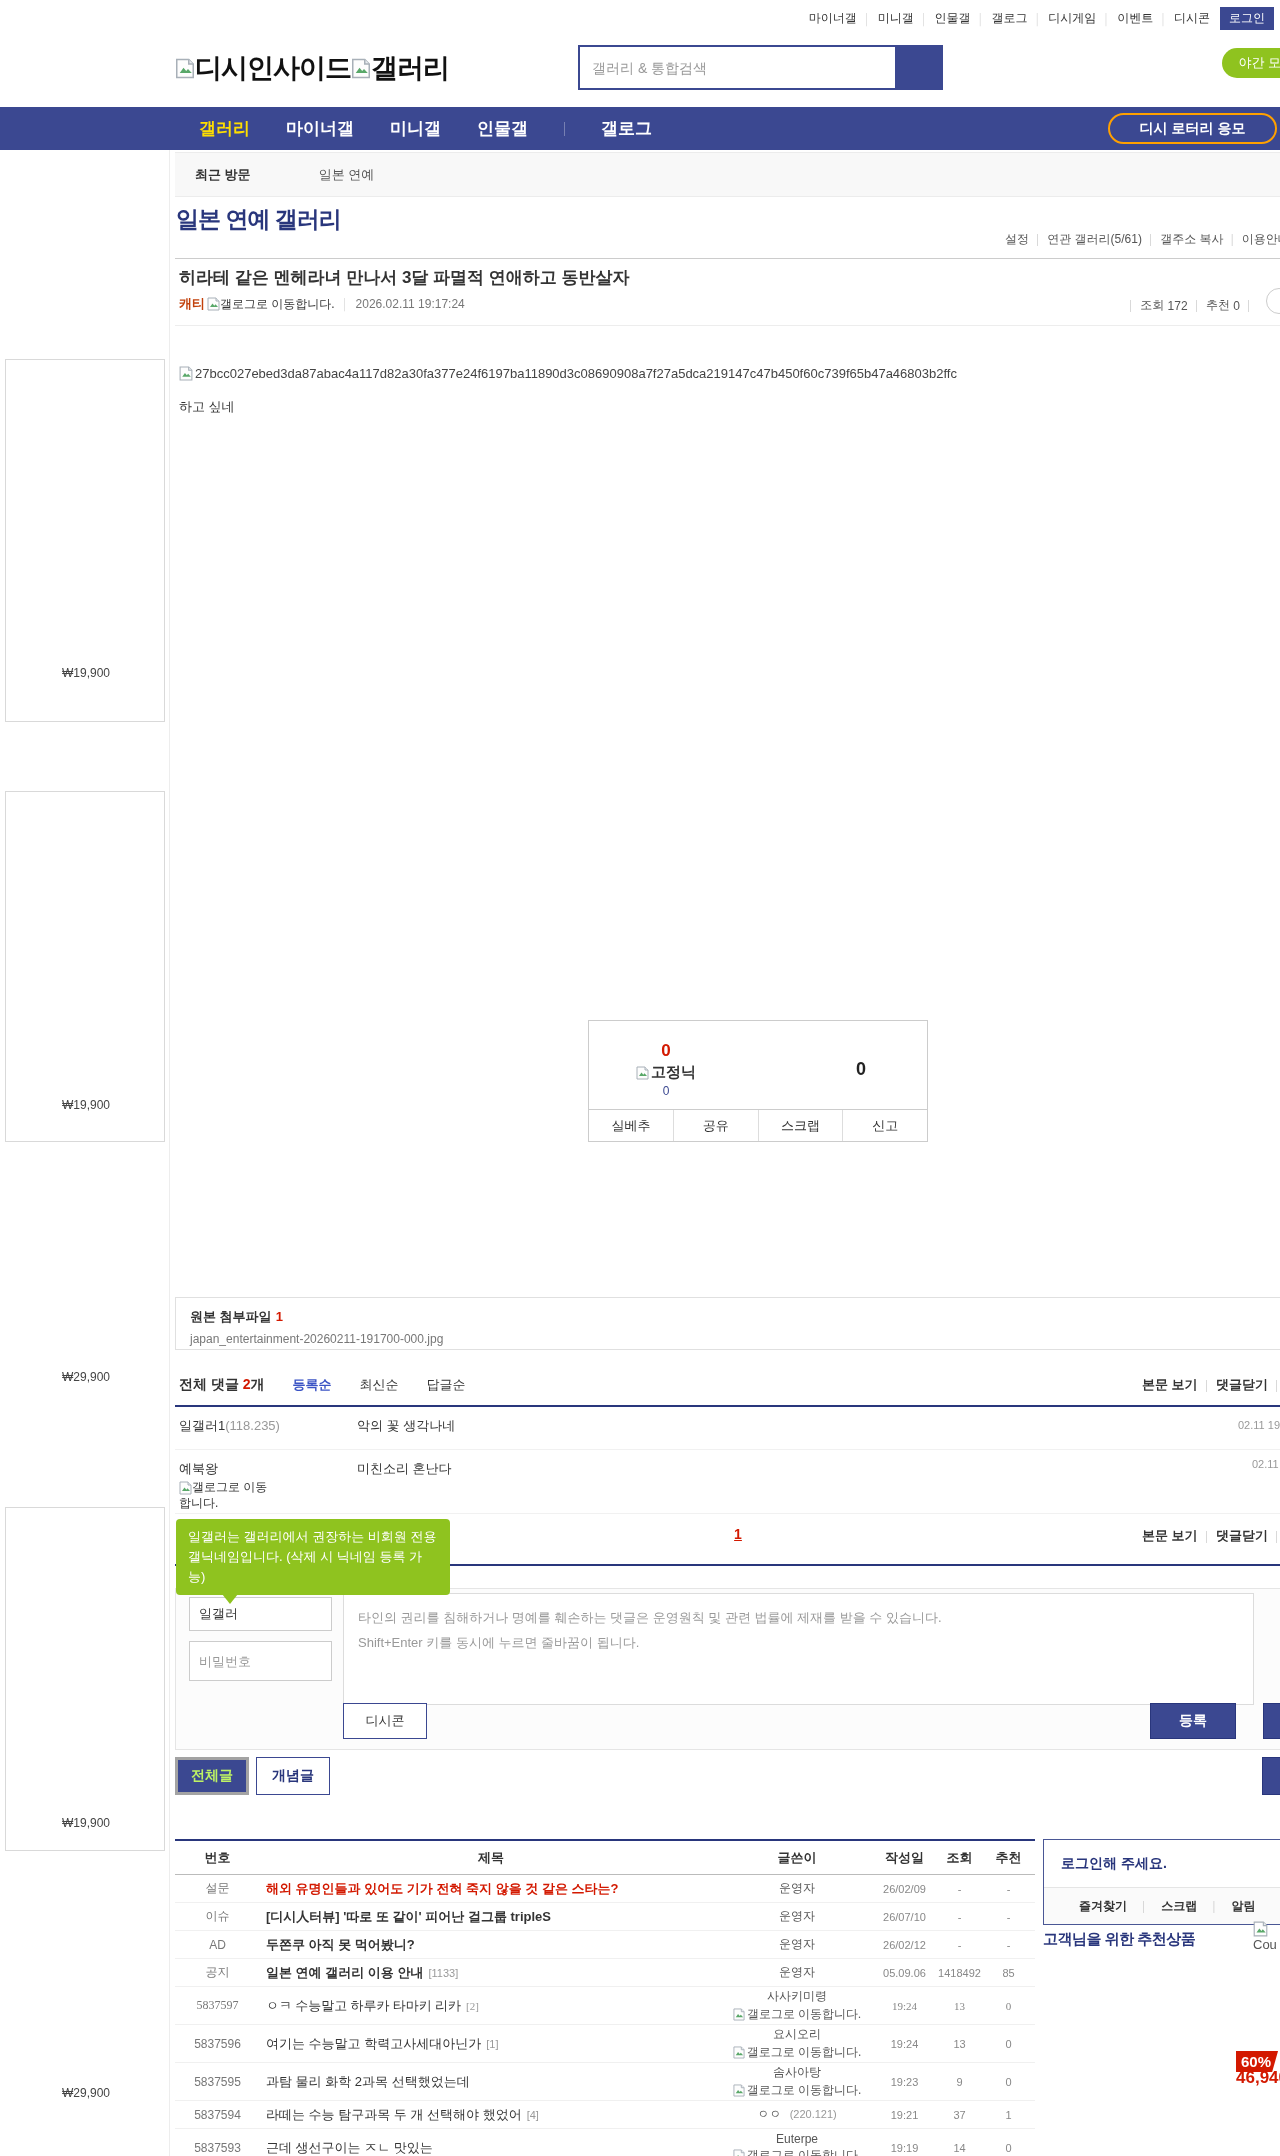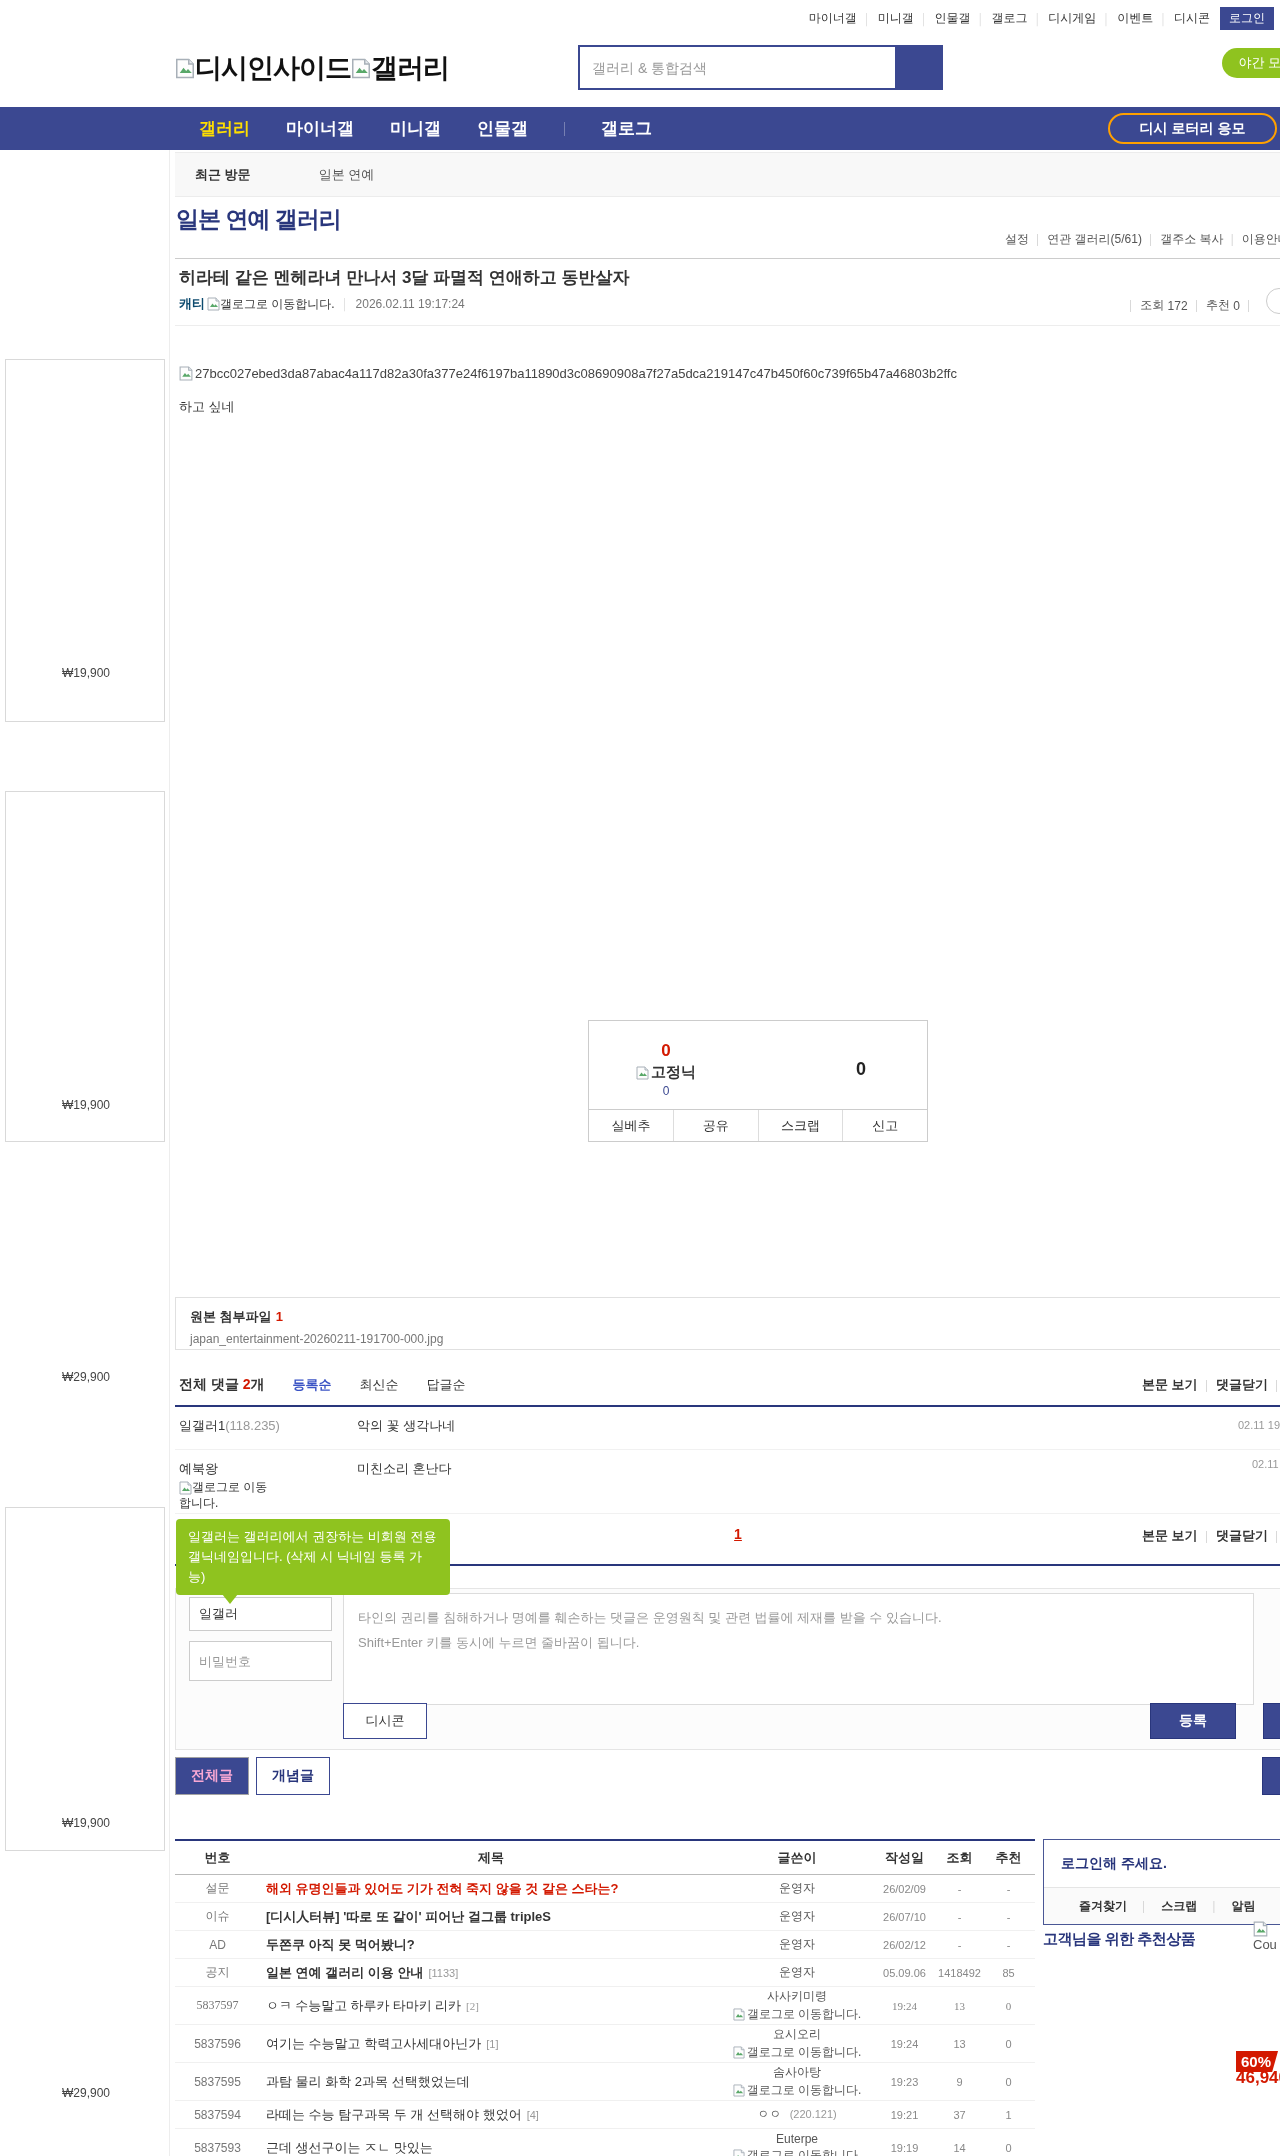--- a/index.html
+++ b/index.html
@@ -37,21 +37,21 @@
 
 
 .gtitle { position:absolute; left:176px; top:204px; font-size:23px; font-weight:bold; color:#29367c; letter-spacing:-1px; cursor:pointer; }
 .gtitle-links { position:absolute; left:1005px; top:231px; display:flex; align-items:center; font-size:12px; color:#555; white-space:nowrap; }
 .gtitle-links span[data-interactable="true"] { cursor:pointer; }
 
 
 .head-top-line { position:absolute; left:175px; top:258px; width:1115px; height:1px; background:#ccc; }
 .post-title { position:absolute; left:179px; top:266px; font-size:17px; font-weight:bold; color:#333; }
 .post-meta { position:absolute; left:179px; top:295px; display:flex; align-items:center; font-size:12px; color:#777; }
-.post-writer { font-size:13px; color:#0c4a6e; font-weight:bold; margin-right:2px; }
+.post-writer { font-size:13px; color:#c2410c; font-weight:bold; margin-right:2px; }
 .gallog-txt { color:#333; }
 .post-meta-r { position:absolute; left:1122px; top:297px; display:flex; align-items:center; font-size:12px; color:#555; white-space:nowrap; }
 .meta-circle { position:absolute; left:1266px; top:288px; width:26px; height:26px; border:1px solid #ccc; border-radius:50%; background:#fff; }
 .meta-line { position:absolute; left:175px; top:325px; width:1115px; height:1px; background:#ededed; }
 
 
 .post-imgalt { position:absolute; left:179px; top:366px; display:flex; align-items:center; gap:2px; font-size:13px; color:#444; }
 .post-text { position:absolute; left:179px; top:398px; font-size:13px; color:#333; }
 
 
@@ -94,21 +94,21 @@
 
 .cform { position:absolute; left:175px; top:1588px; width:1115px; height:162px; background:#fcfcfc; border:1px solid #e5e5e5; }
 .inp { position:absolute; background:#fff; border:1px solid #ccc; font-size:13px; padding:0 9px; font-family:inherit; color:#333; outline:none; }
 .inp::placeholder { color:#999; }
 .fake-ta { position:absolute; left:167px; top:4px; width:911px; height:112px; background:#fff; border:1px solid #dcdcdc; padding:12px 14px; font-size:13px; color:#999; line-height:1.9; cursor:text; }
 .dccon-btn { position:absolute; left:167px; top:114px; width:84px; height:36px; background:#fff; border:1px solid #3b4891; color:#333; font-size:13px; cursor:pointer; font-family:inherit; }
 .submit-btn { position:absolute; top:114px; width:86px; height:36px; background:#3b4891; border:1px solid #29367c; color:#fff; font-size:14px; font-weight:bold; cursor:pointer; font-family:inherit; }
 
 
 .tab { position:absolute; top:1757px; width:74px; height:38px; font-size:14px; font-weight:bold; display:flex; align-items:center; justify-content:center; cursor:pointer; }
-.tab.on { background:#3b4891; color:#f9a8d4; border:1px solid #a3a3a3; }
+.tab.on { background:#3b4891; color:#bef264; border:3px solid #a3a3a3; }
 .tab.off { background:#fff; color:#29367c; border:1px solid #3b4891; }
 .write-btn { position:absolute; left:1262px; top:1757px; width:80px; height:38px; background:#3b4891; color:#fff; font-size:14px; font-weight:bold; border:1px solid #29367c; display:flex; align-items:center; justify-content:center; cursor:pointer; }
 
 
 .board { position:absolute; left:175px; top:1839px; width:860px; border-top:2px solid #29367c; }
 .brow, .bhead { display:grid; grid-template-columns:85px 462px 150px 65px 45px 53px; align-items:center; }
 .bhead { height:34px; border-bottom:1px solid #bbb; font-size:13px; font-weight:bold; color:#333; text-align:center; }
 .brow { border-bottom:1px solid #f0f0f0; font-size:13px; }
 .c-no { text-align:center; font-size:12px; color:#777; }
 .c-title { text-align:left; padding-left:6px; color:#333; cursor:pointer; overflow:hidden; white-space:nowrap; }

